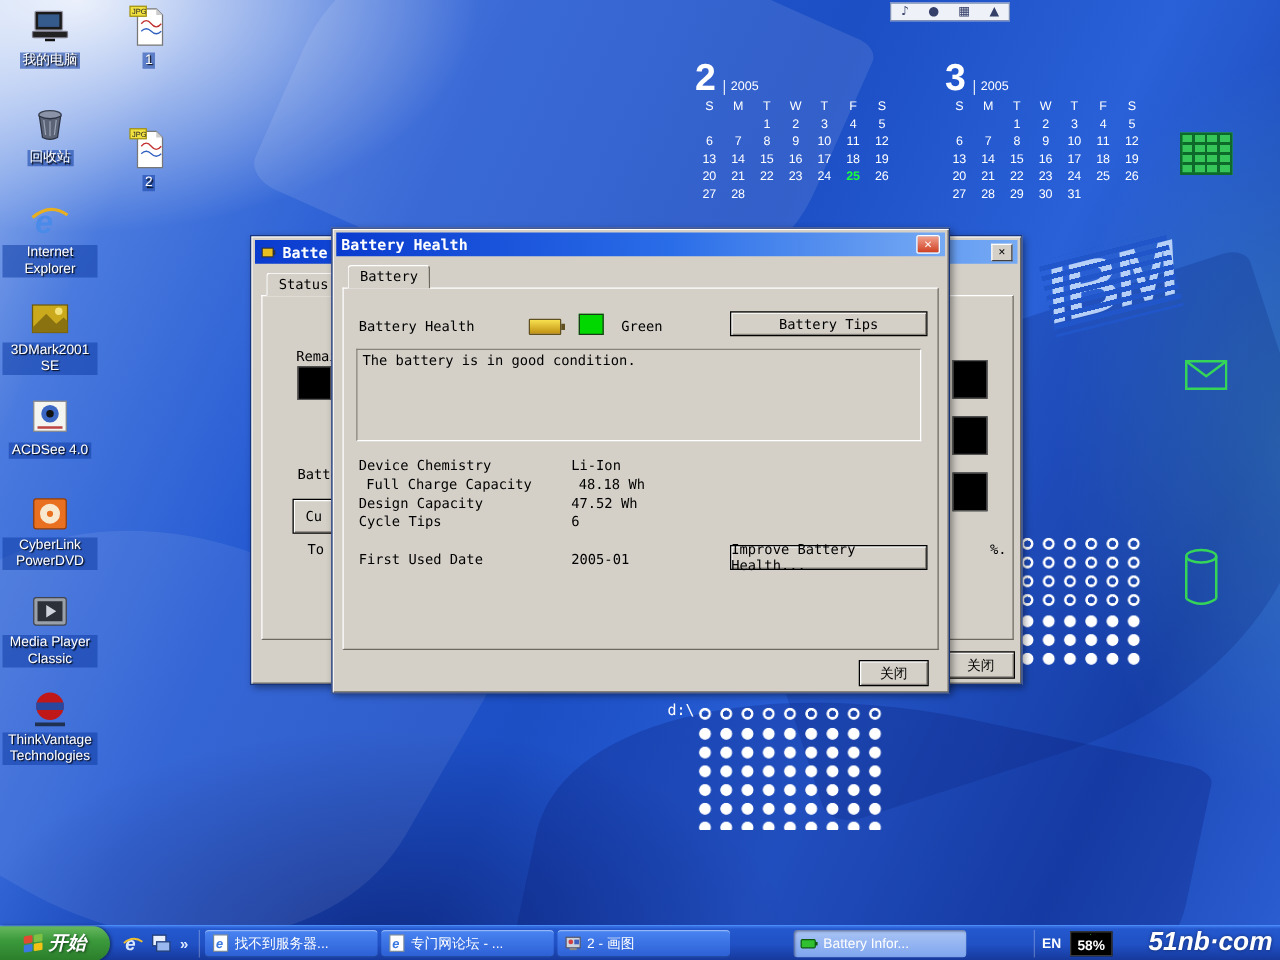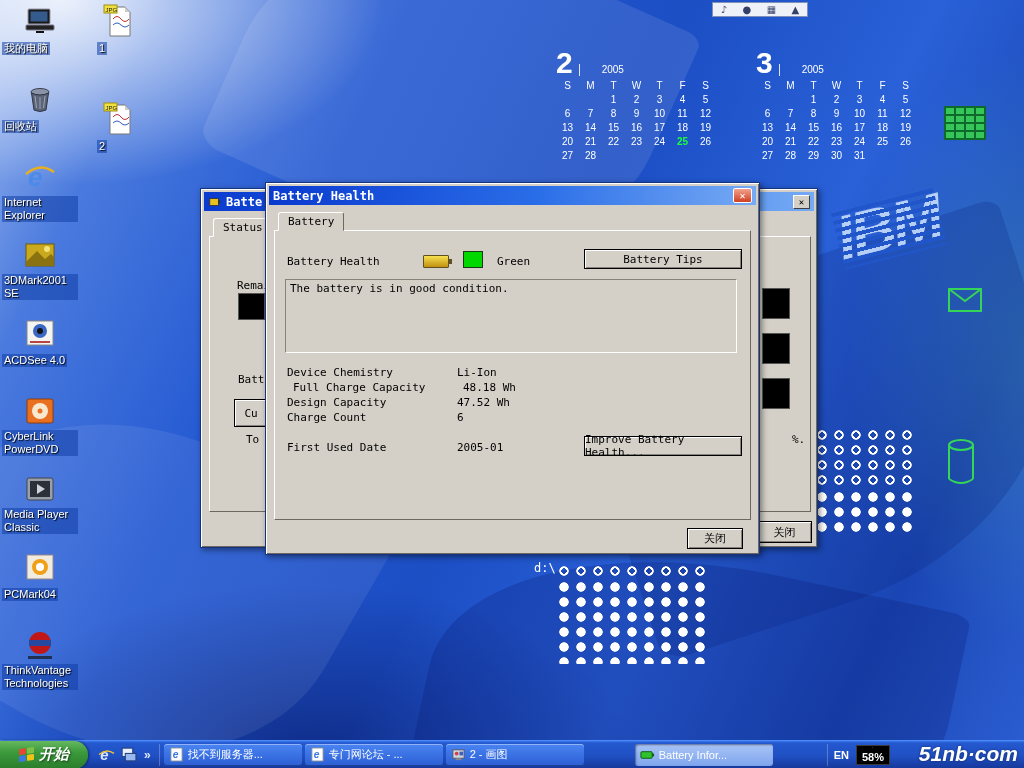--- a/index.html
+++ b/index.html
@@ -14,32 +14,32 @@
   }
   .leaf{ position:absolute; border-radius:62% 4% 58% 6%; pointer-events:none; }
   #leaf1{ left:240px; top:-60px; width:420px; height:300px; transform:rotate(24deg); background:rgba(255,255,255,.10); }
   #leaf2{ left:600px; top:260px; width:460px; height:340px; transform:rotate(-18deg); background:rgba(10,30,120,.22); }
   #leaf3{ left:-80px; top:420px; width:420px; height:330px; transform:rotate(30deg); background:rgba(255,255,255,.08); }
   #leaf4{ left:430px; top:560px; width:520px; height:260px; transform:rotate(12deg); background:rgba(8,24,110,.25); }
 
   
   #icons-col1{ position:absolute; left:2px; top:4px; width:76px; display:flex; flex-direction:column; gap:12px; z-index:2; }
   #icons-col2{ position:absolute; left:97px; top:4px; width:44px; display:flex; flex-direction:column; gap:32px; z-index:2; }
-  .desk-icon{ min-height:66px; text-align:left; cursor:default; }
+  .desk-icon{ min-height:66px; text-align:center; cursor:default; }
   .di-img{ width:34px; height:34px; margin:0 auto; }
   .di-img svg{ width:100%; height:100%; }
   .di-label{ margin-top:2px; font:11px/13px "Liberation Sans",sans-serif; color:#fff; text-shadow:1px 1px 1px #000; background:rgba(16,62,166,.55); display:inline-block; padding:0 2px; }
 
   
   .cal{ position:absolute; width:165px; z-index:1; color:#fff; }
   #cal1{ left:556px; top:50px; }
   #cal2{ left:756px; top:50px; }
   .cal-head{ display:flex; align-items:flex-end; margin-bottom:3px; }
   .cal-month{ font:bold 30px/26px "Liberation Sans",sans-serif; }
-  .cal-year{ font:10px/12px "Liberation Sans",sans-serif; border-left:1px solid rgba(255,255,255,.85); margin-left:6px; padding-left:22px; }
+  .cal-year{ font:10px/12px "Liberation Sans",sans-serif; border-left:1px solid rgba(255,255,255,.85); margin-left:6px; padding-left:5px; }
   .cal-grid{ display:grid; grid-template-columns:repeat(7,23px); }
   .cal-cell{ height:14px; font:10px/14px "Liberation Sans",sans-serif; text-align:center; color:#fff; }
   .cal-hl{ color:#19ff3c; font-weight:bold; }
 
   
   #ibm-logo{ position:absolute; left:836px; top:196px; transform:rotate(-14deg); font:italic 900 62px/62px "Liberation Sans",sans-serif; letter-spacing:-3px; color:rgba(190,214,250,.95); z-index:1; }
   #ibm-logo::after{ content:""; position:absolute; inset:0; background:repeating-linear-gradient(180deg, rgba(0,0,0,0) 0 4px, #2156cb 4px 8px); }
   #grid-icon{ position:absolute; left:944px; top:106px; width:42px; height:34px; z-index:1;
     background:
       repeating-linear-gradient(0deg, rgba(0,0,0,0) 0 6px, #0d6a2a 6px 8px),
@@ -175,25 +175,20 @@
       <div class="desk-icon"><div class="di-img"><svg viewBox="0 0 34 34">
             <rect x="4" y="5" width="26" height="24" rx="2" fill="#e87020" stroke="#903c08"></rect>
             <circle cx="17" cy="17" r="8" fill="#f8e8d0"></circle>
             <circle cx="17" cy="17" r="2.5" fill="#e87020"></circle>
           </svg></div><div class="di-label">CyberLink PowerDVD</div></div>
       <div class="desk-icon"><div class="di-img"><svg viewBox="0 0 34 34">
             <rect x="4" y="6" width="26" height="22" rx="2" fill="#9aa0aa" stroke="#40444c"></rect>
             <rect x="7" y="9" width="20" height="16" fill="#2c3038"></rect>
             <path d="M14 12 L22 17 L14 22 Z" fill="#cfd4dc"></path>
           </svg></div><div class="di-label">Media Player Classic</div></div>
-      <div class="desk-icon"><div class="di-img"><svg viewBox="0 0 34 34">
-            <rect x="4" y="5" width="26" height="24" fill="#f0ece0" stroke="#988"></rect>
-            <circle cx="17" cy="17" r="8" fill="#f0a018"></circle>
-            <circle cx="17" cy="17" r="4" fill="#fff"></circle>
-          </svg></div><div class="di-label">PCMark04</div></div>
       <div class="desk-icon"><div class="di-img"><svg viewBox="0 0 34 34">
             <circle cx="17" cy="15" r="11" fill="#c01818"></circle>
             <rect x="6" y="12" width="22" height="6" fill="#2848a0"></rect>
             <rect x="5" y="28" width="24" height="3" fill="#203050"></rect>
           </svg></div><div class="di-label">ThinkVantage Technologies</div></div>
     </div>
   <div id="icons-col2">
       <div class="desk-icon"><div class="di-img"><svg viewBox="0 0 34 34">
             <path d="M8 3 h15 l5 5 v24 h-20 z" fill="#fff" stroke="#777"></path>
             <path d="M23 3 l5 5 h-5 z" fill="#ccc"></path>
@@ -358,21 +353,21 @@
       </div>
       <div class="spec-row" style="left:18px;top:149px;">
         <span class="spec-label">Full Charge Capacity</span>
         <span class="spec-value">48.18 Wh</span>
       </div>
       <div class="spec-row" style="left:12px;top:164px;">
         <span class="spec-label">Design Capacity</span>
         <span class="spec-value">47.52 Wh</span>
       </div>
       <div class="spec-row" style="left:12px;top:179px;">
-        <span class="spec-label">Charge Count</span>
+        <span class="spec-label">Cycle Tips</span>
         <span class="spec-value">6</span>
       </div>
 
       <div class="spec-row" style="left:12px;top:209px;">
         <span class="spec-label">First Used Date</span>
         <span class="spec-value">2005-01</span>
       </div>
       <div class="btn" style="right:8px;top:205px;width:158px;height:20px;">Improve Battery Health...</div>
     </div>
     <div class="btn" style="right:16px;bottom:5px;width:56px;height:21px;">关闭</div>

